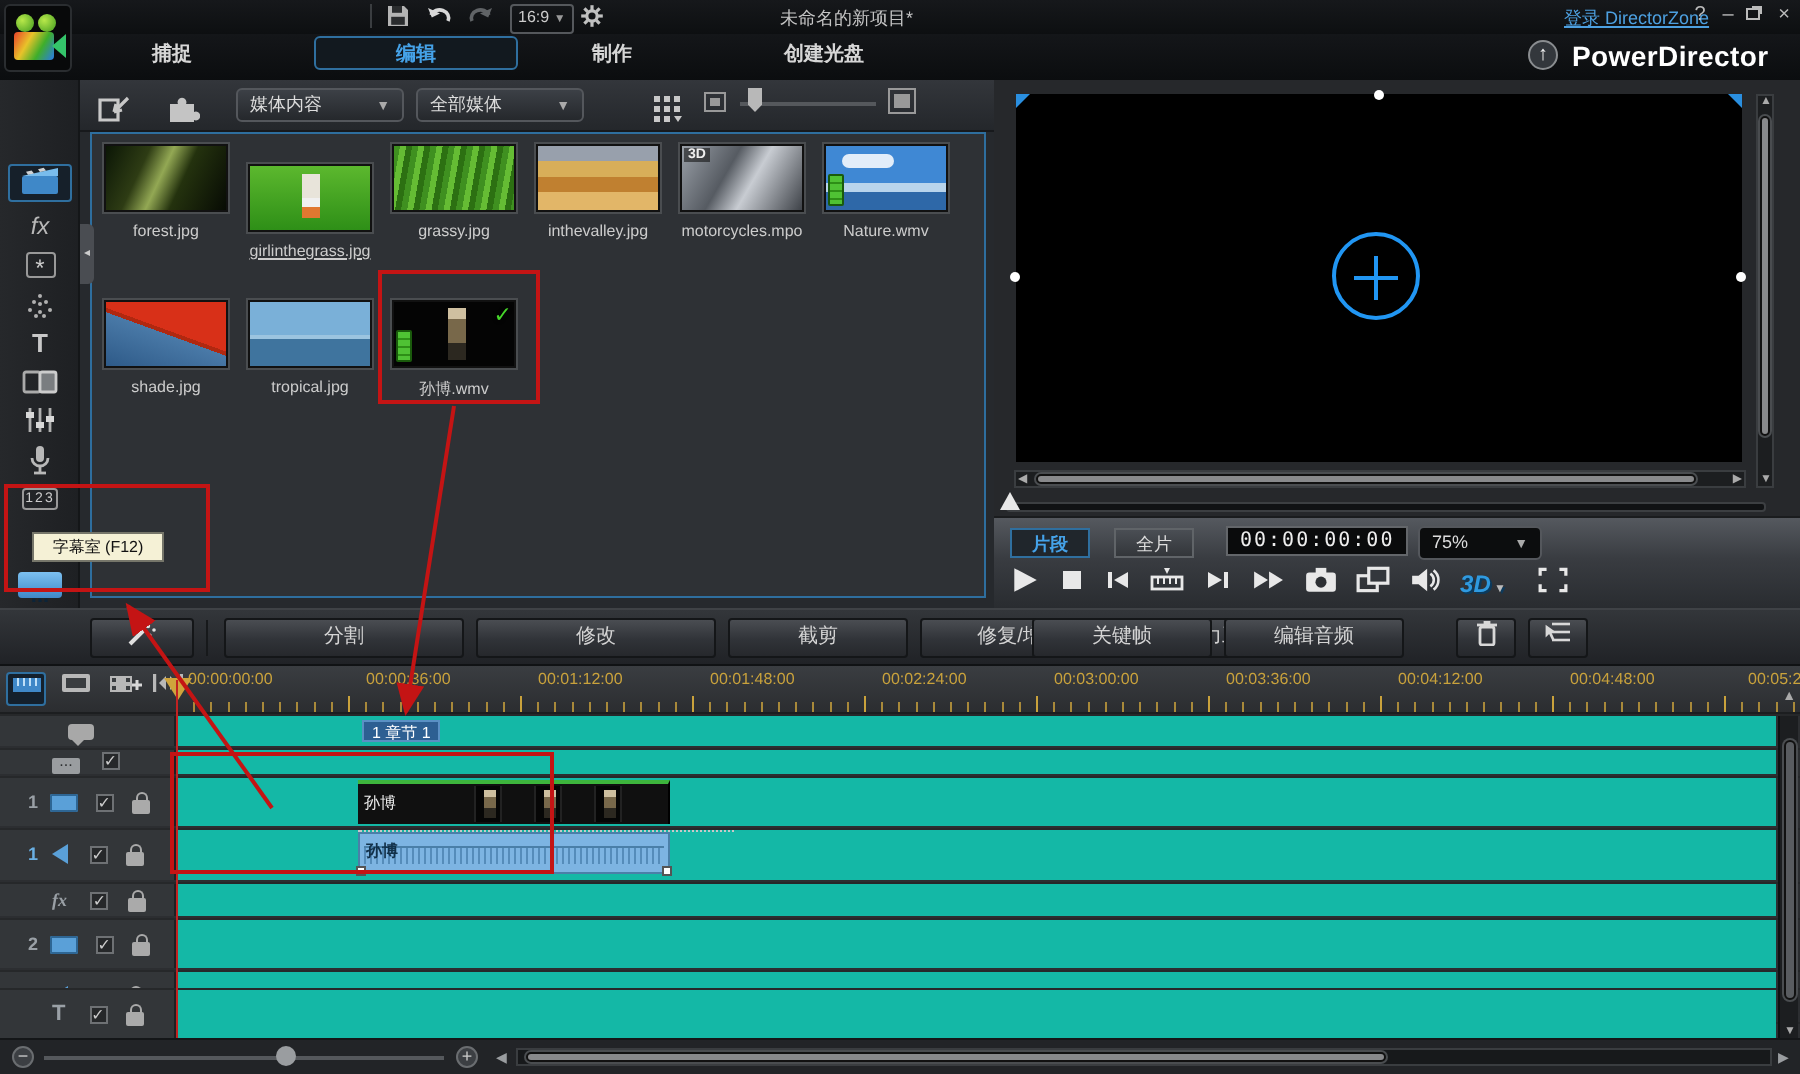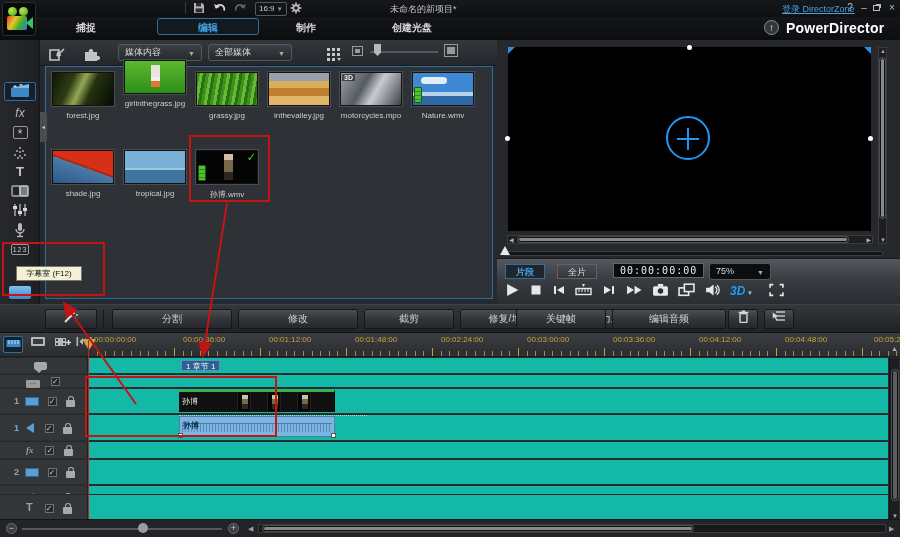--- a/index.html
+++ b/index.html
@@ -323,21 +323,21 @@
         </span>
     </div>
 
     <div class="abs libarea"></div>
     <div class="abs handle">◂</div>
 
     <div class="mitem" style="left:8px;top:32px;">
       <div class="thumb th-forest"></div>
       <div class="mname">forest.jpg</div>
     </div>
-    <div class="mitem" style="left:80px;top:20px;">
+    <div class="mitem" style="left:80px;top:42px;text-decoration:underline;">
       <div class="thumb th-girl"></div>
       <div class="mname">girlinthegrass.jpg</div>
     </div>
     <div class="mitem" style="left:152px;top:32px;">
       <div class="thumb th-grassy"></div>
       <div class="mname">grassy.jpg</div>
     </div>
     <div class="mitem" style="left:224px;top:32px;">
       <div class="thumb th-valley"></div>
       <div class="mname">inthevalley.jpg</div>
@@ -464,21 +464,21 @@
         </svg>
     </span>
     <span class="sep" style="left:103px;"></span>
     <span class="fbtn" style="left:112px;width:120px;">分割</span>
     <span class="fbtn" style="left:238px;width:120px;">修改</span>
     <span class="fbtn" style="left:364px;width:90px;">截剪</span>
     <span class="fbtn" style="left:460px;width:100px;">修复/增强</span>
     <span class="fbtn" style="left:566px;width:90px;">威力工具</span>
 
     <span class="fbtn" style="left:516px;width:90px;">关键帧</span>
-    <span class="fbtn" style="left:612px;width:114px;">编辑音频</span>
+    <span class="fbtn" style="left:612px;width:90px;">编辑音频</span>
     <span class="fbtn" style="left:728px;width:30px;">
       <svg width="11" height="13" viewBox="0 0 11 13">
           <rect x="2" y="3.5" width="7" height="9" rx="1" fill="none" stroke="#d8d8d8" stroke-width="1.4"></rect>
           <line x1="0.5" y1="2.5" x2="10.5" y2="2.5" stroke="#d8d8d8" stroke-width="1.4"></line>
           <rect x="3.8" y="0.5" width="3.4" height="1.6" fill="#d8d8d8"></rect>
         </svg>
     </span>
     <span class="fbtn" style="left:764px;width:30px;">
       <svg width="14" height="13" viewBox="0 0 14 13">
           <g stroke="#d8d8d8" stroke-width="1.3">

